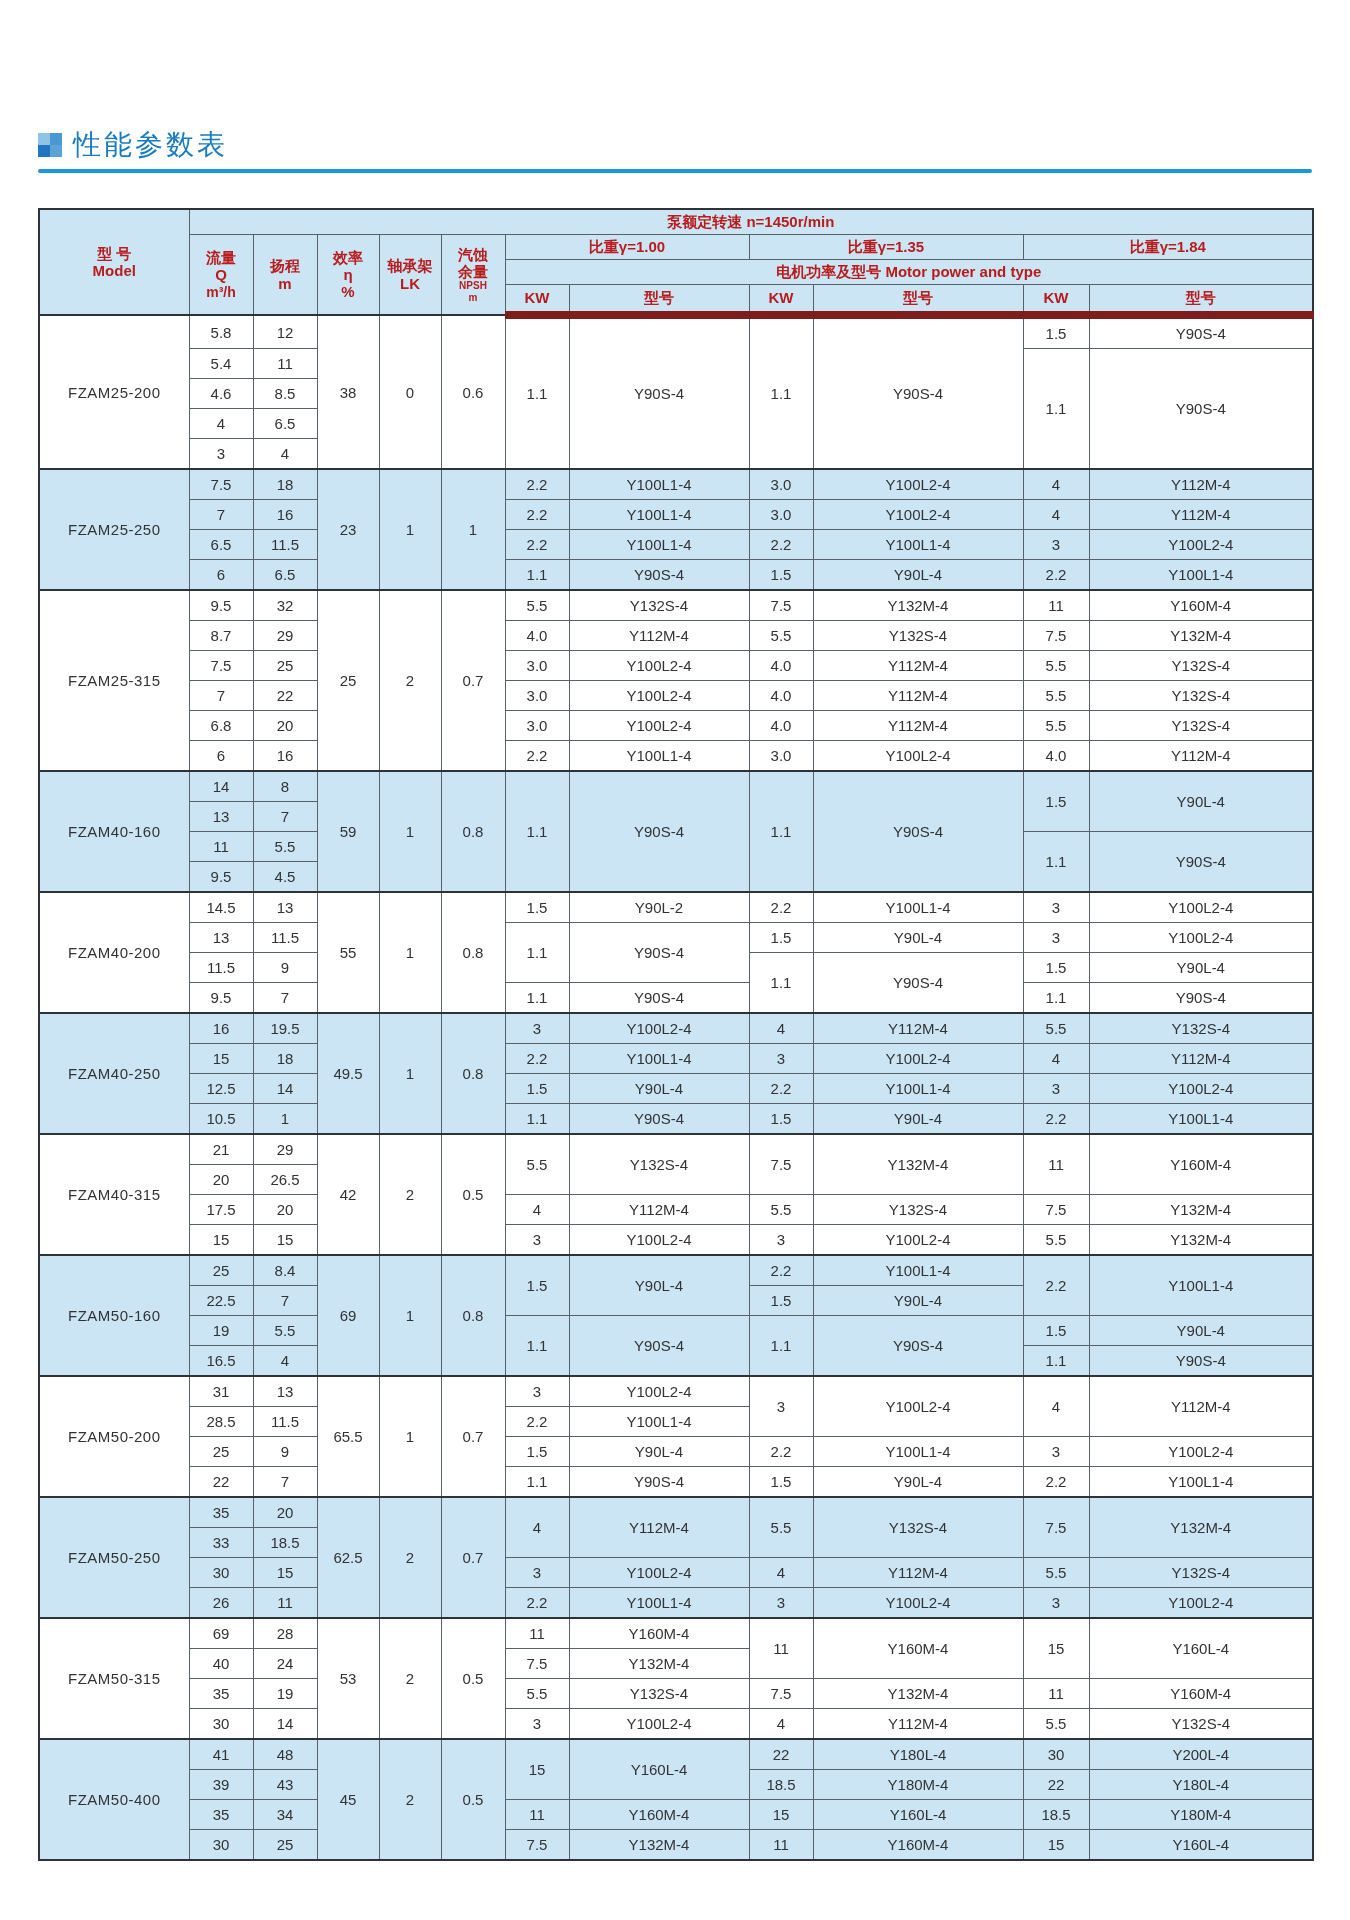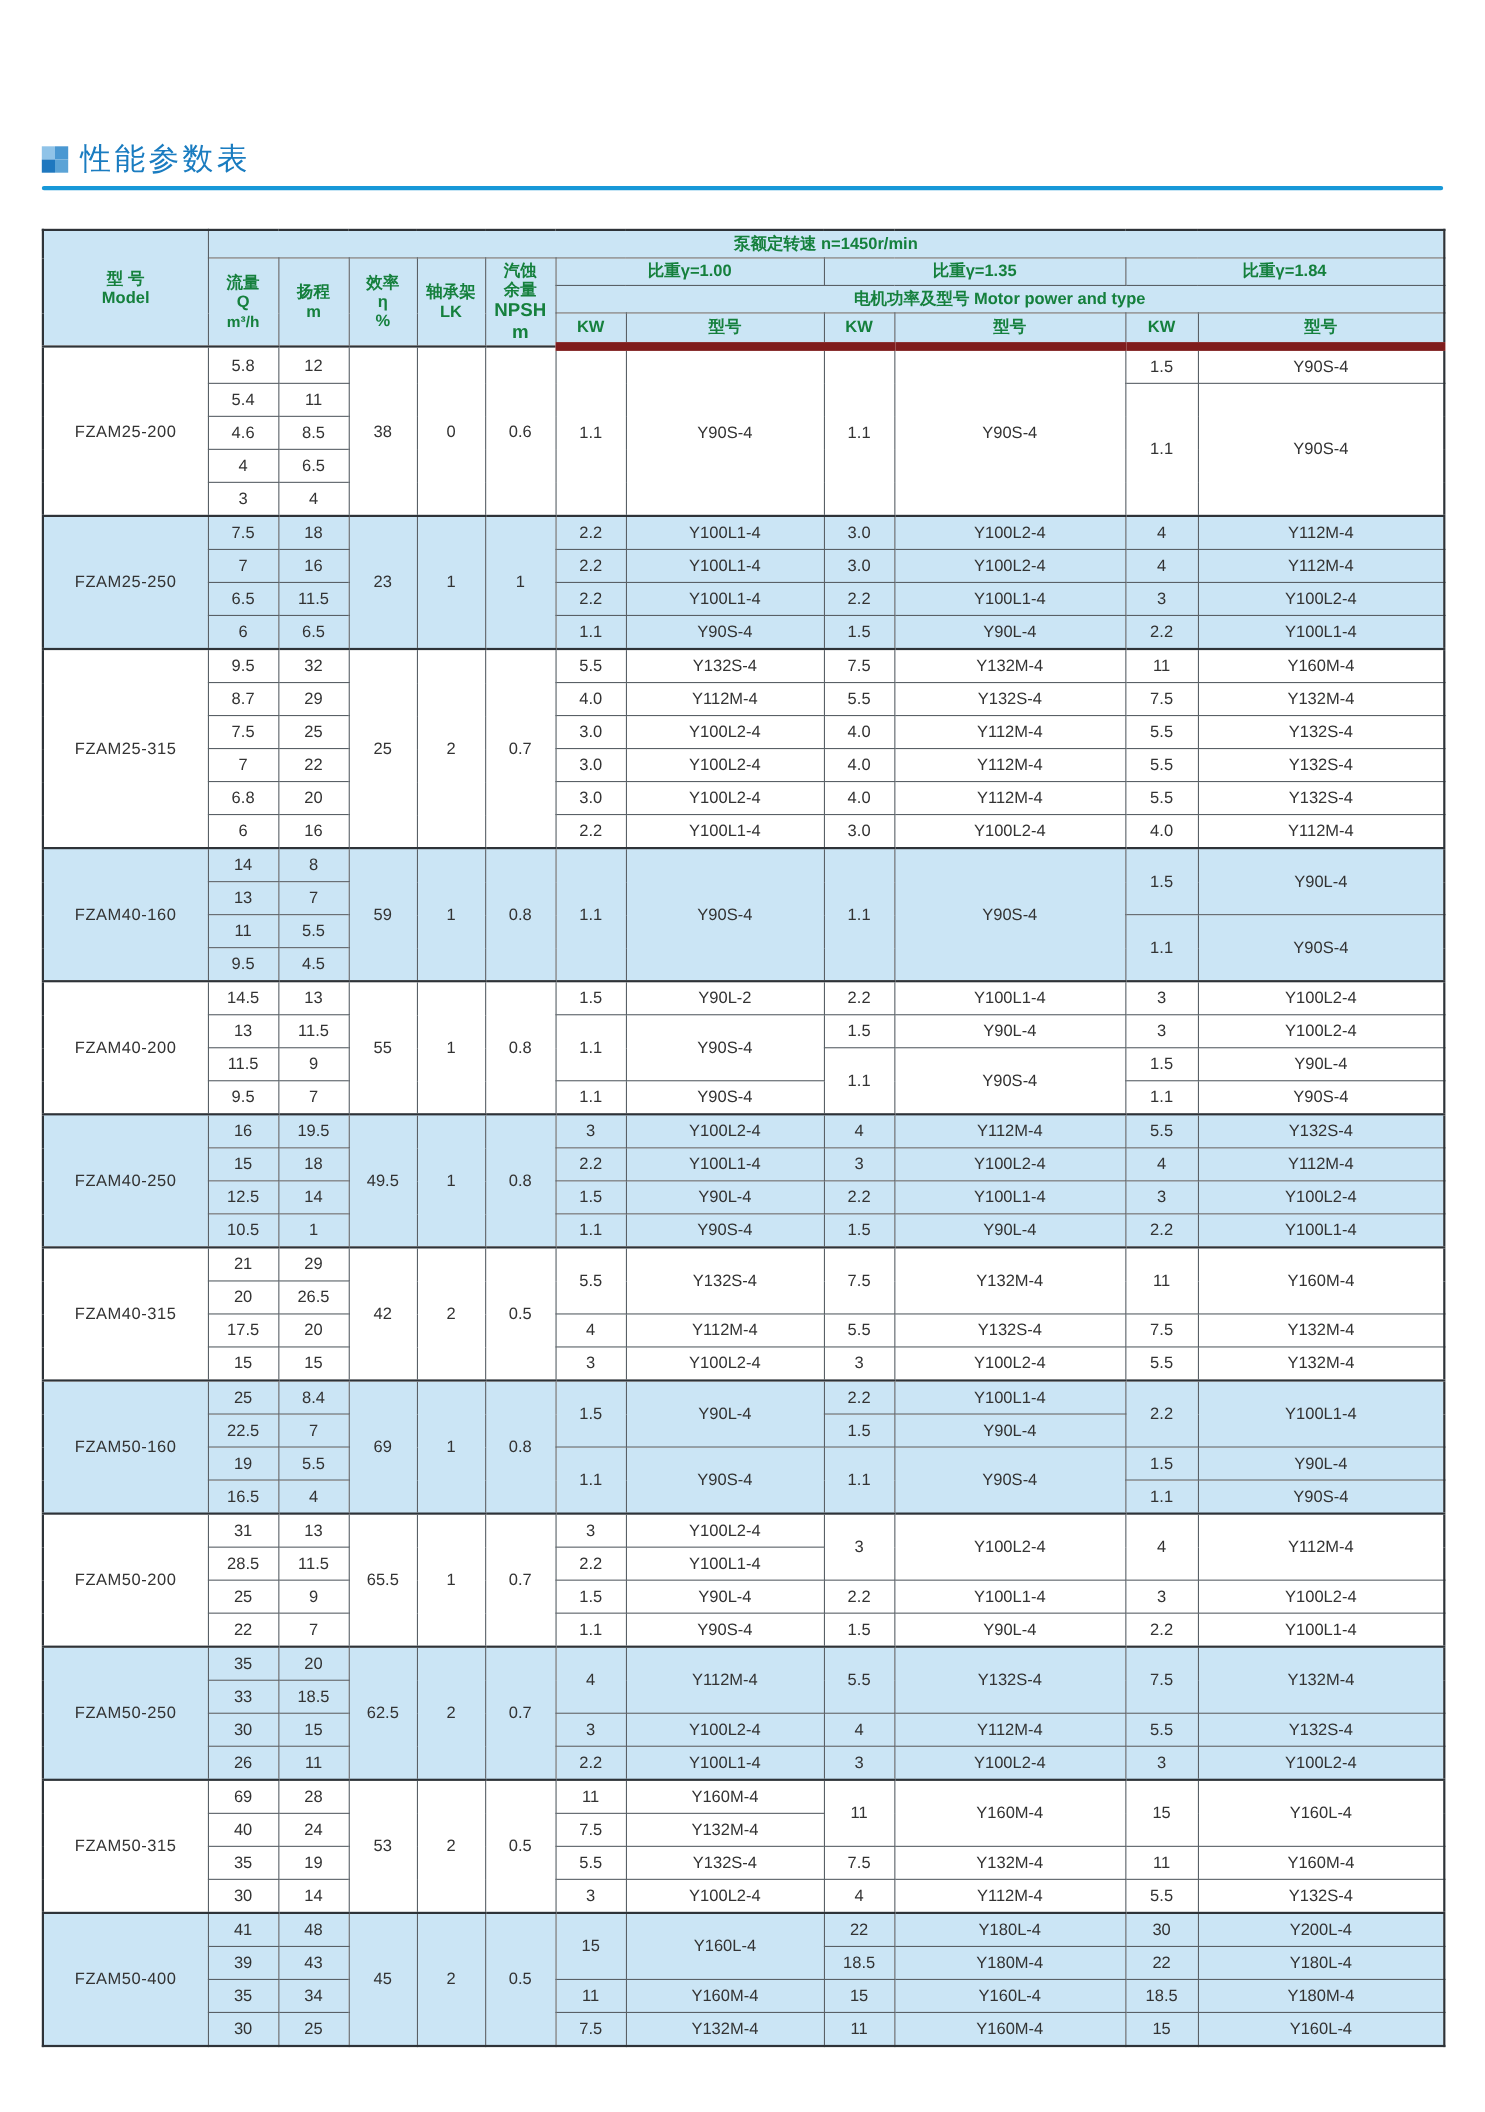--- a/index.html
+++ b/index.html
@@ -34,30 +34,30 @@
     position:absolute; top:208px; left:38px; width:1274px;
     border-collapse:collapse; table-layout:fixed;
     border:2px solid #2e3338;
   }
   .perf th, .perf td {
     border:1px solid #596066;
     text-align:center; vertical-align:middle;
     padding:0 2px; overflow:hidden;
   }
   .perf thead th {
-    background:#cbe5f5; color:#15803d;
+    background:#cbe5f5; color:#b91c1c;
     font-weight:600; font-size:15px; line-height:1.15;
   }
   .perf thead tr.hrow-a th { height:24px; }
   .perf thead tr.hrow-b th { height:24px; }
   .perf thead tr.hrow-c th { height:24px; }
   .perf thead tr.hrow-d th { height:26px; }
   .perf thead tr.hrow-d th { border-bottom:8px solid #7f1d1d; }
   .hdr-small { font-size:14px; }
-  .hdr-tiny  { font-size:17px; }
+  .hdr-tiny  { font-size:10px; }
 
   .perf tbody td { font-size:15px; height:29px; background:#ffffff; }
   .perf tbody tr.shaded td { background:#cbe5f5; }
   .perf tbody tr.block-start td { border-top:2px solid #2e3338; }
   .perf td.model-cell { font-size:15px; letter-spacing:0.5px; }
 </style>
 </head>
 <body>
 
 <div class="page">

